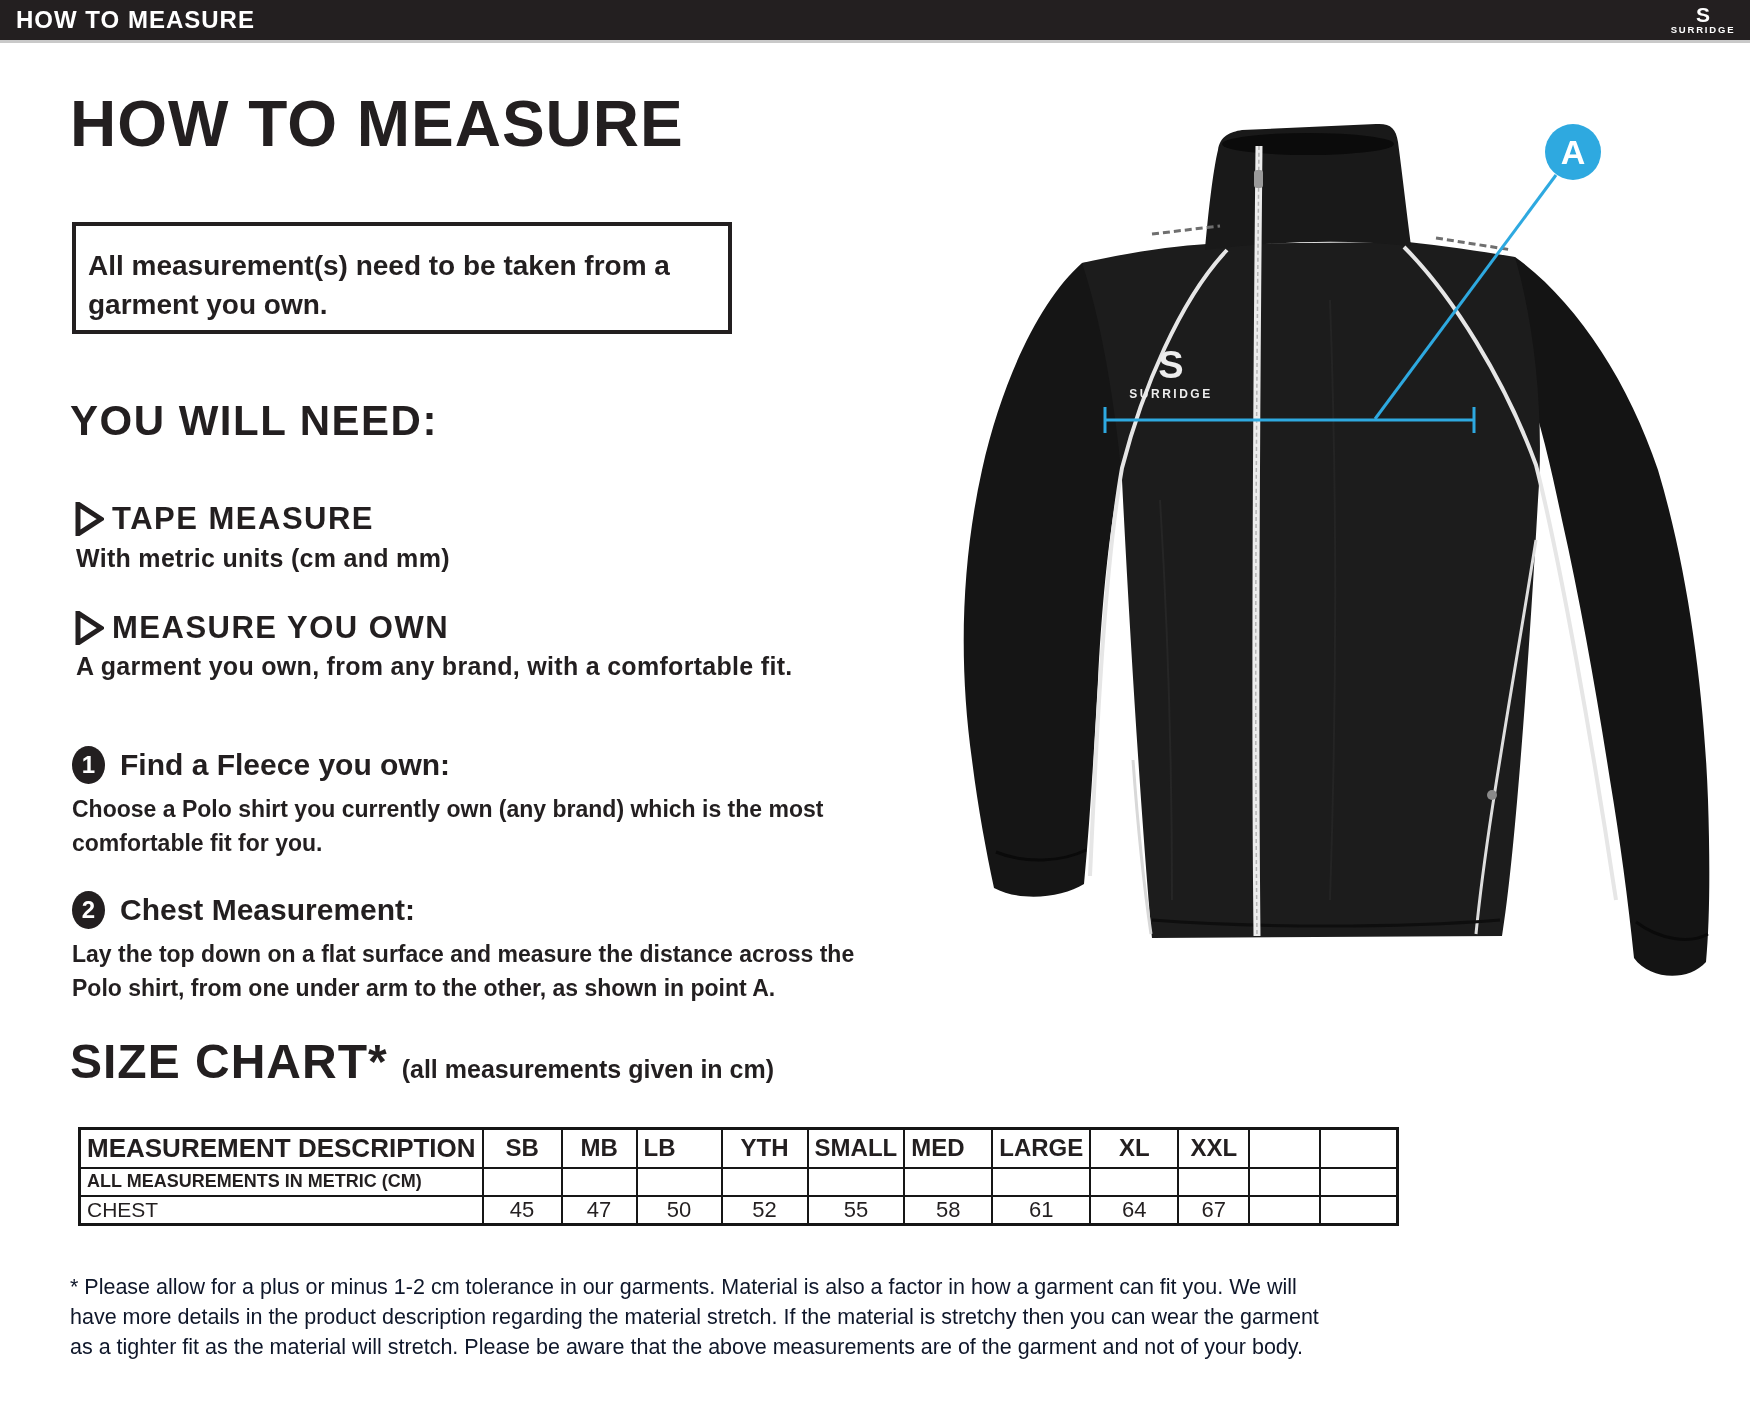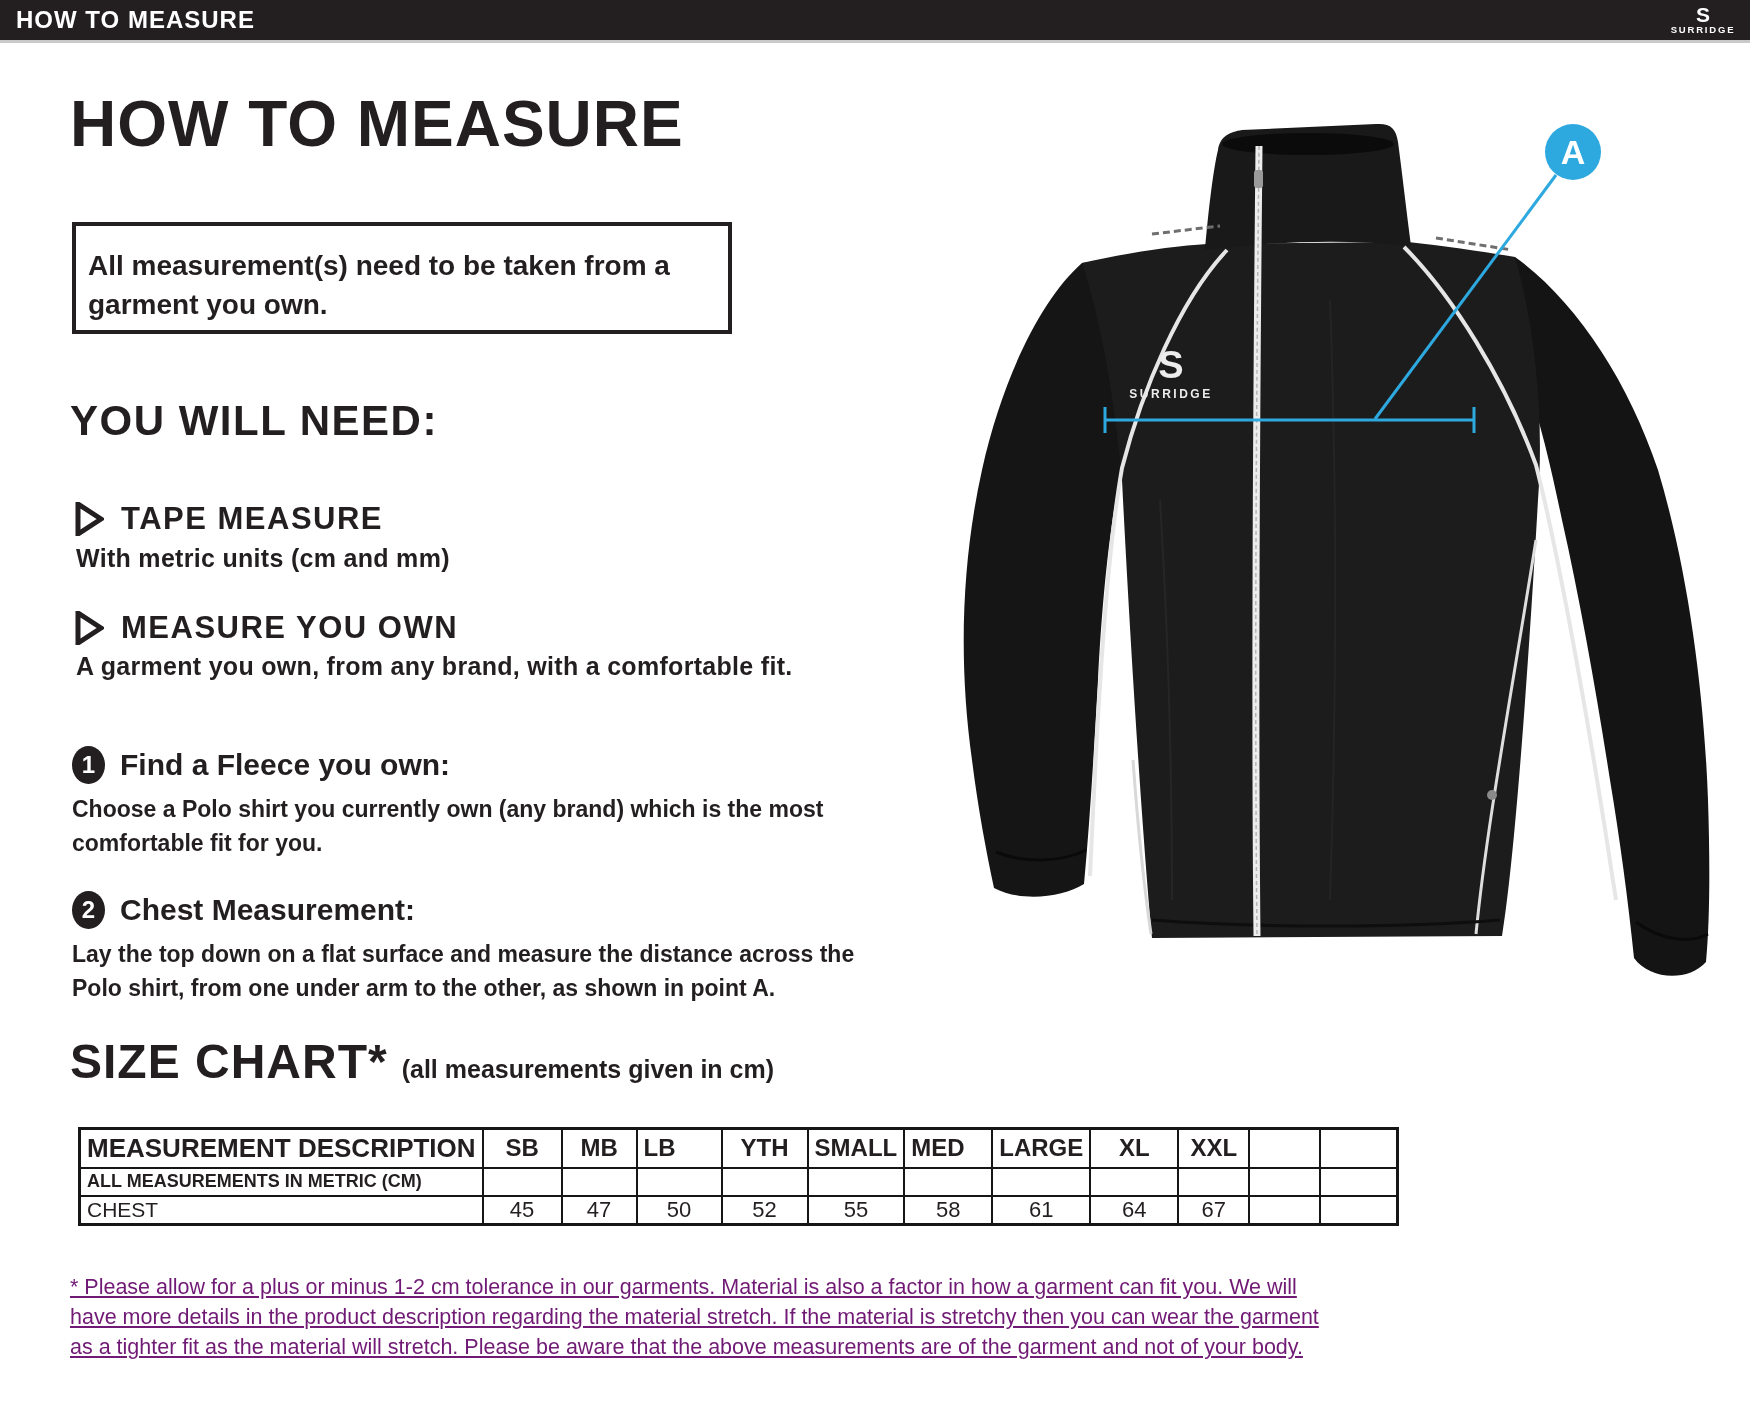--- a/index.html
+++ b/index.html
@@ -13,21 +13,21 @@
   .topbar-logo{position:absolute;right:12px;top:1px;width:70px;height:38px;display:flex;flex-direction:column;align-items:center;justify-content:center;color:#fff;}
   .topbar-logo .logo-mark{font-size:21px;font-weight:bold;line-height:20px;}
   .topbar-logo .logo-text{font-size:9.5px;font-weight:bold;letter-spacing:1.8px;line-height:10px;}
 
   
   .h1{left:70px;top:92px;font-size:64px;font-weight:bold;letter-spacing:1px;line-height:1;}
   .notice-box{left:72px;top:222px;width:660px;height:112px;border:4px solid #231f20;box-sizing:border-box;}
   .notice-box .txt{padding:20px 26px 0 12px;font-size:28px;font-weight:bold;line-height:39px;}
   .ywn{left:70px;top:400px;font-size:42px;font-weight:bold;letter-spacing:1.5px;line-height:1;}
 
-  .need-row{display:flex;align-items:center;gap:17px;}
+  .need-row{display:flex;align-items:center;gap:8px;}
   .need-title{font-size:31px;font-weight:bold;letter-spacing:1.5px;}
   .need-desc{font-size:25px;font-weight:bold;letter-spacing:.3px;}
   .tri{width:30px;height:34px;display:block;}
 
   .step-row{display:flex;align-items:center;gap:15px;}
   .badge{width:33px;height:38px;border-radius:50%;background:#231f20;color:#fff;display:flex;align-items:center;justify-content:center;font-size:24px;font-weight:bold;flex:0 0 auto;}
   .step-title{font-size:30px;font-weight:bold;}
   .step-desc{font-size:23px;font-weight:bold;line-height:34px;width:810px;}
 
   .sc-row{left:70px;top:1038px;display:flex;align-items:baseline;gap:14px;}
@@ -37,21 +37,21 @@
   
   .size-table{position:absolute;left:78px;top:1127px;border-collapse:collapse;table-layout:fixed;border:3px solid #161616;}
   .size-table th,.size-table td{border:2px solid #161616;padding:0 6px;white-space:nowrap;overflow:hidden;box-sizing:border-box;}
   .size-table thead th{font-size:24px;font-weight:bold;height:39px;text-align:center;}
   .size-table thead th.first{font-size:26px;}
   .size-table th.al,.size-table td.al{text-align:left;}
   .size-table tr.meta td{font-size:18px;font-weight:bold;height:28px;}
   .size-table tr.data td{font-size:22px;font-weight:normal;height:27px;text-align:center;}
   .size-table tr.data td.al{text-align:left;font-size:21px;}
 
-  .footnote{left:70px;top:1272px;width:1250px;font-size:21.5px;line-height:30px;color:#701a75;text-decoration:underline;}
+  .footnote{left:70px;top:1272px;width:1250px;font-size:21.5px;line-height:30px;color:#0f172a;}
 
   
   .product{left:890px;top:85px;width:860px;height:1000px;}
 </style>
 </head>
 <body>
 
 <div id="canvas">
 
   <header class="topbar">

